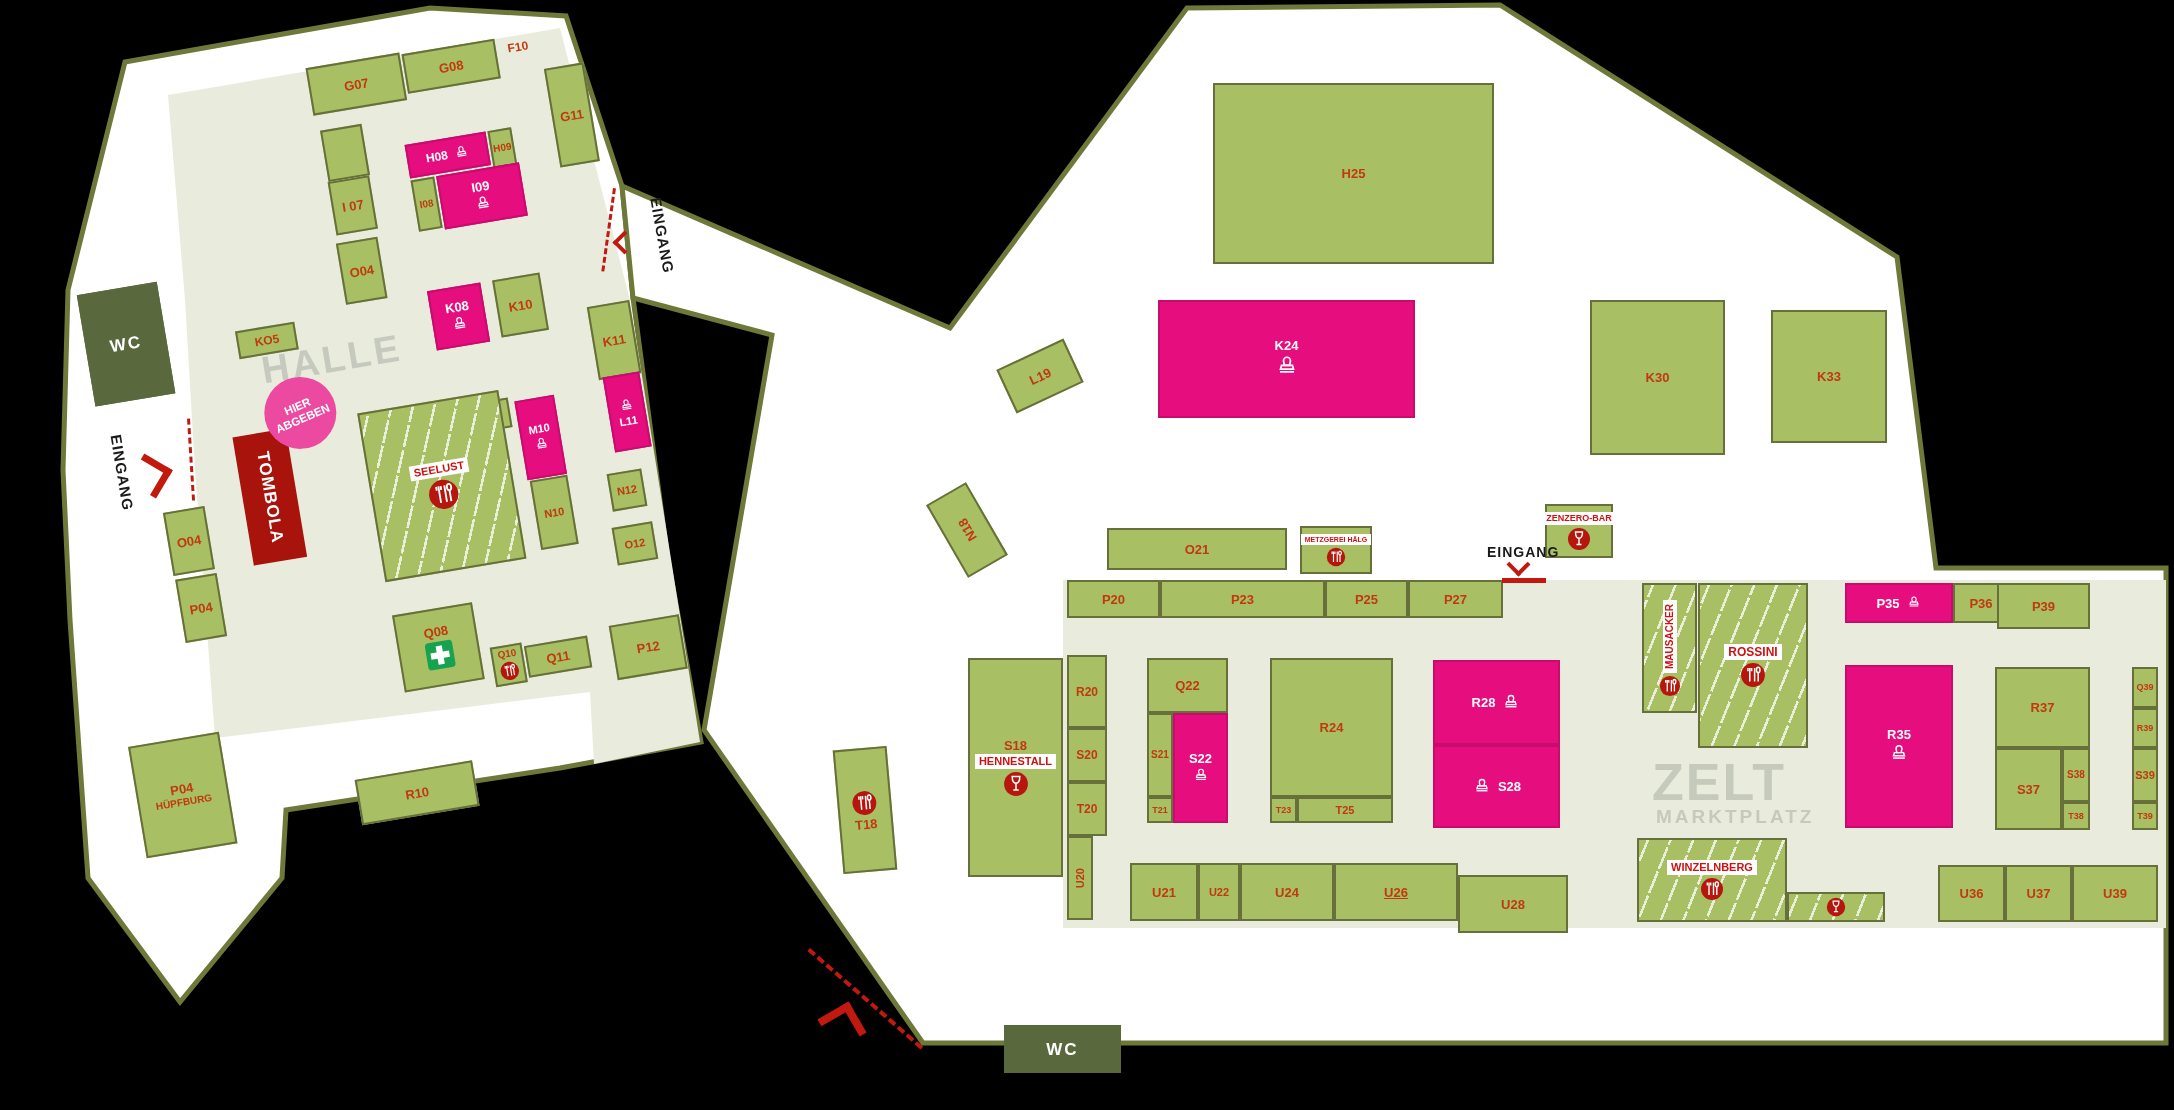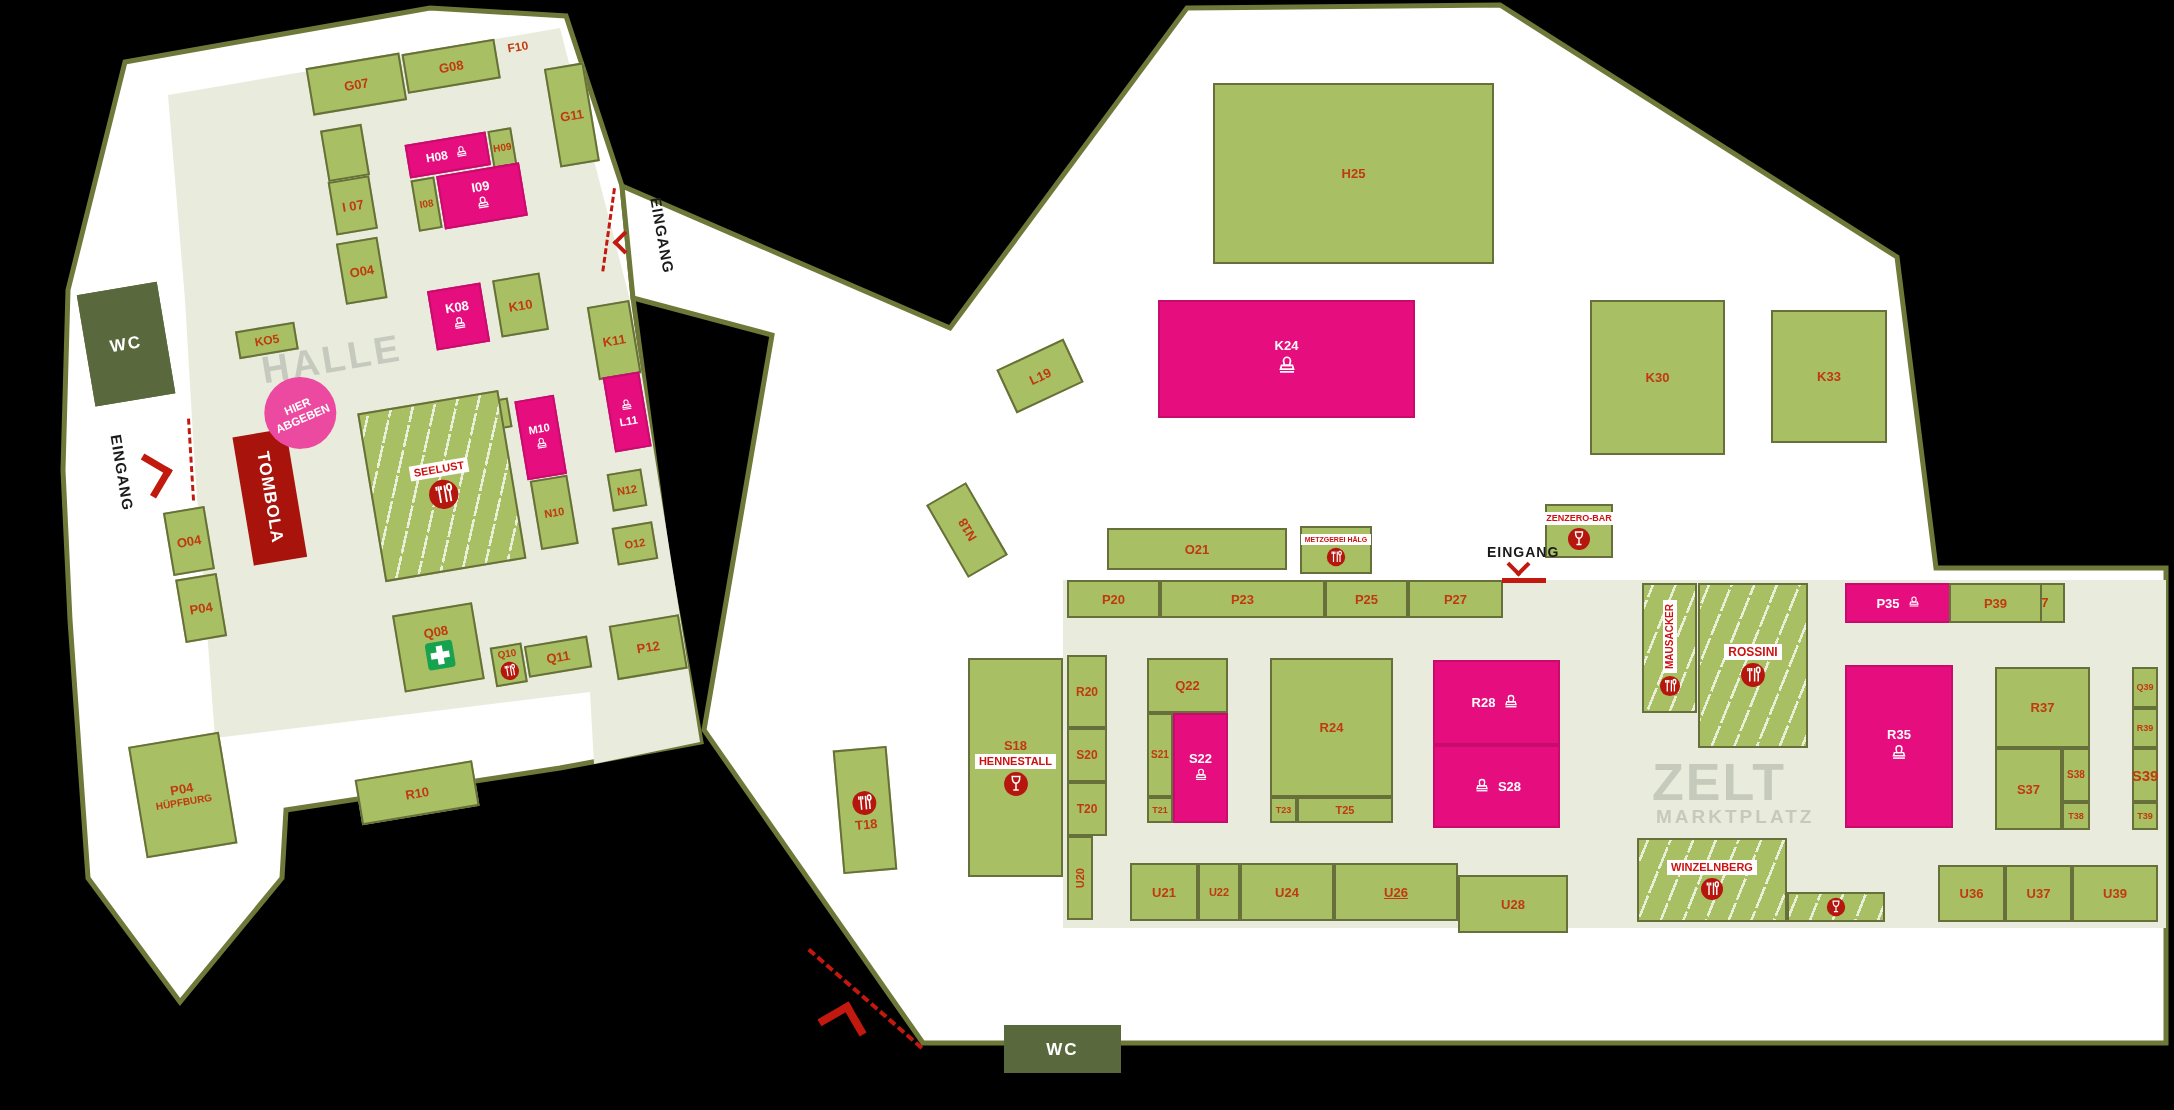--- a/index.html
+++ b/index.html
@@ -267,21 +267,21 @@
           </span>
         </div>
         <div class="stall k-g" style="left: 1953px; top: 583px; width: 56px; height: 40px;">
           <span class="s-label">P36</span>
 
         </div>
         <div class="stall k-g" style="left: 2009px; top: 583px; width: 56px; height: 40px; font-family: Liberation Mono, monospace;">
           <span class="s-label">P37</span>
 
         </div>
-        <div class="stall k-g" style="left: 1949px; top: 583px; width: 93px; height: 40px;">
+        <div class="stall k-g" style="left: 1997px; top: 583px; width: 93px; height: 46px;">
           <span class="s-label">P39</span>
 
         </div>
         <div class="stall k-p" style="left: 1845px; top: 665px; width: 108px; height: 163px;">
           <span class="s-label">R35</span>
 
           <span class="s-icon" style="width: 22px; height: 22px;">
             <svg viewBox="0 0 24 24" fill="none" stroke="#fff" stroke-width="1.6">
               <path d="M9.5 10.5 C9.5 8 8.8 7.8 8.8 6.2 a3.2 3.2 0 1 1 6.4 0 C15.2 7.8 14.5 8 14.5 10.5 Z"></path>
               <path d="M7 10.5 h10 l1 3.5 H6 Z"></path>
@@ -306,21 +306,21 @@
 
         </div>
         <div class="stall k-g" style="left: 2132px; top: 667px; width: 26px; height: 41px; font-size: 9px;">
           <span class="s-label">Q39</span>
 
         </div>
         <div class="stall k-g" style="left: 2132px; top: 708px; width: 26px; height: 40px; font-size: 9px;">
           <span class="s-label">R39</span>
 
         </div>
-        <div class="stall k-g" style="left: 2132px; top: 748px; width: 26px; height: 54px; font-size: 15px;">
+        <div class="stall k-g" style="left: 2132px; top: 748px; width: 26px; height: 54px; font-size: 11px;">
           <span class="s-label">S39</span>
 
         </div>
         <div class="stall k-g" style="left: 2132px; top: 802px; width: 26px; height: 28px; font-size: 9px;">
           <span class="s-label">T39</span>
 
         </div>
         <div class="stall k-g" style="left: 968px; top: 658px; width: 95px; height: 219px;">
           <span class="s-label">S18</span>
           <span class="s-badge">HENNESTALL</span>

